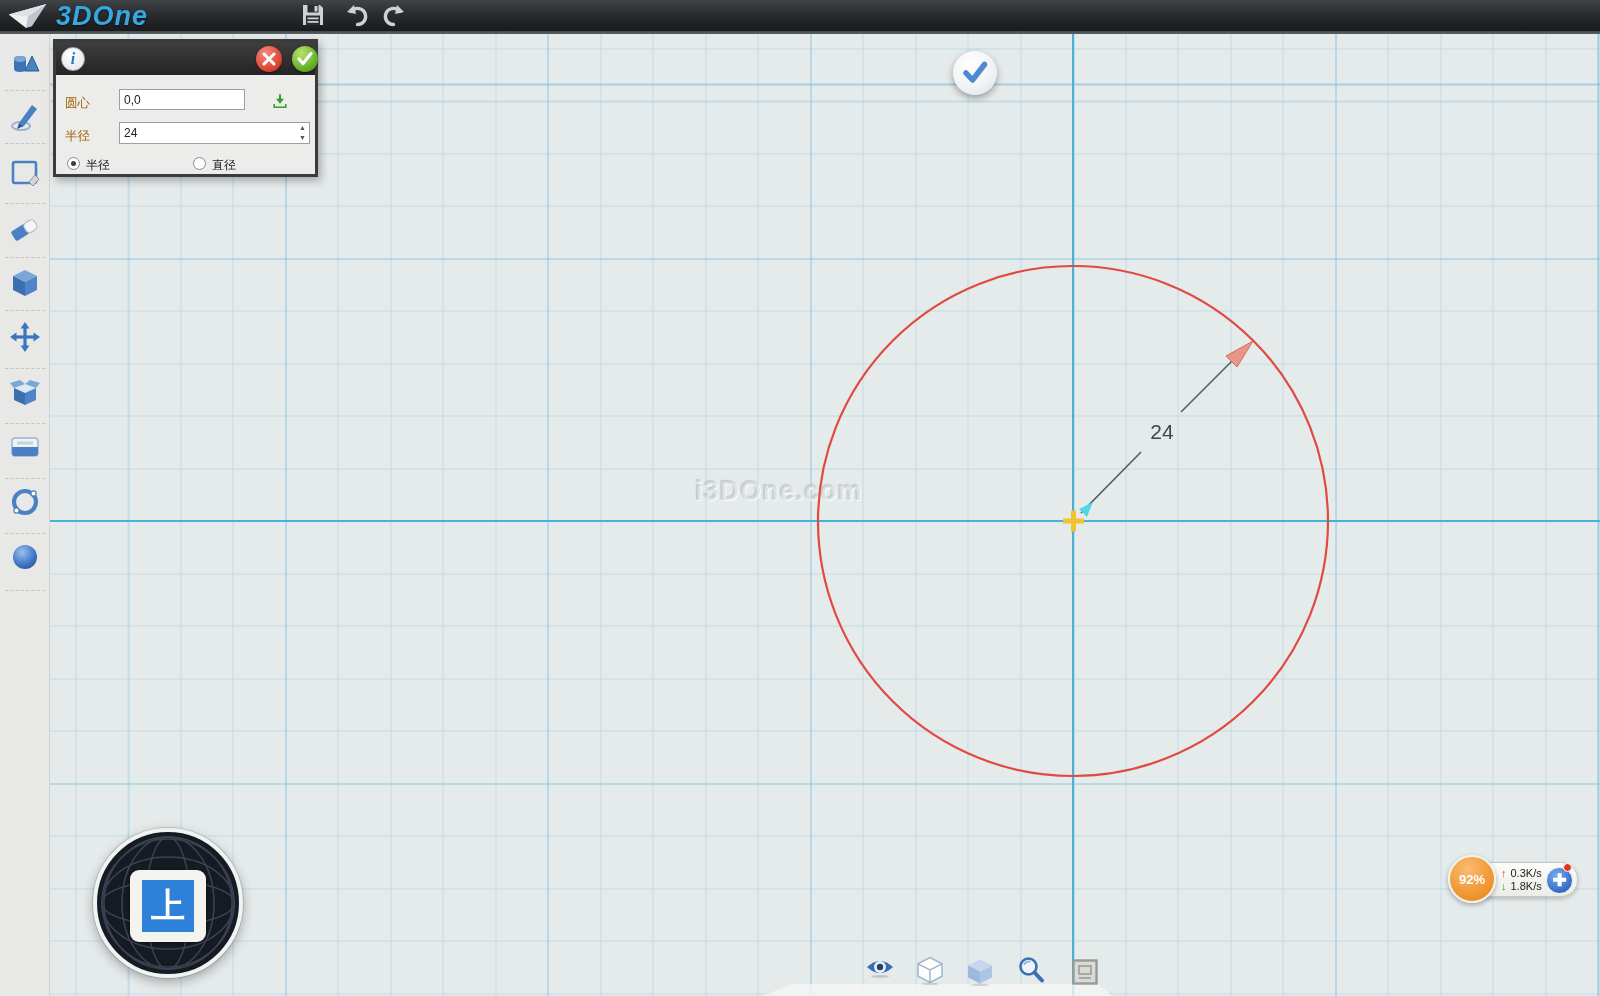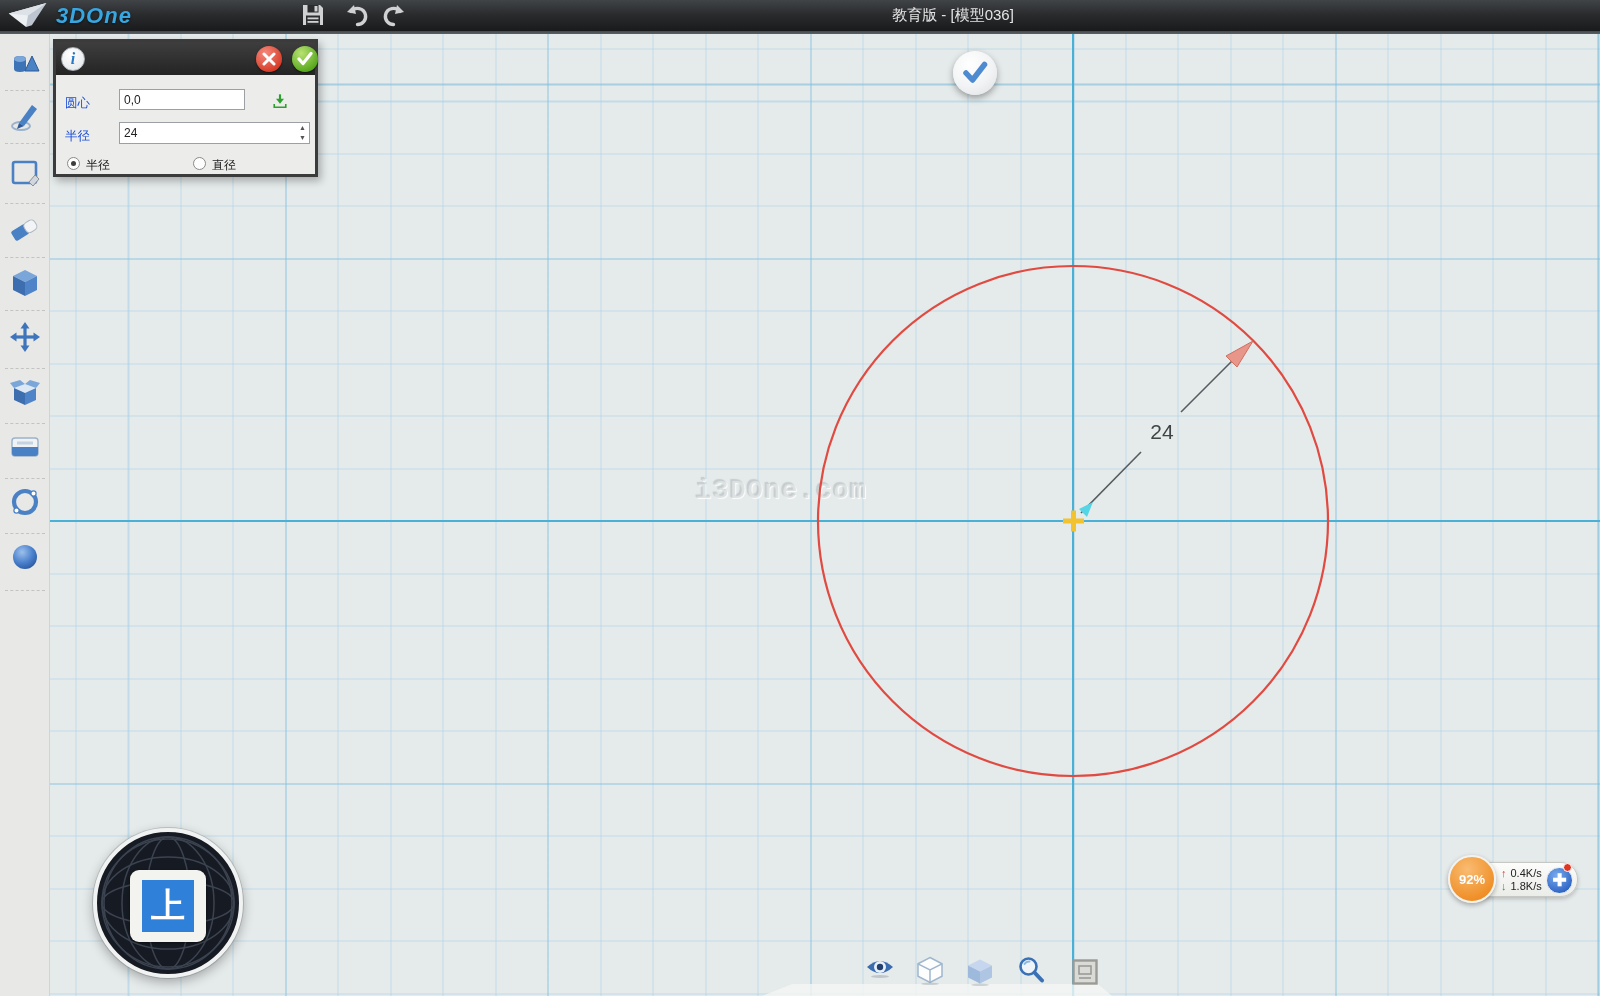--- a/index.html
+++ b/index.html
@@ -13,21 +13,21 @@
     position:absolute; left:0; top:0; width:1600px; height:31px;
     background:linear-gradient(#414447 0%, #2a2c2e 45%, #191a1b 100%);
     z-index:30;
   }
   .topbar-strip {
     position:absolute; left:0; top:31px; width:1600px; height:3px;
     background:linear-gradient(#45494d,#5a6065); z-index:30;
   }
   .logo { position:absolute; left:6px; top:1px; display:flex; align-items:center; gap:6px; }
   .logo-text {
-    font-size:22px; font-weight:bold; font-style:italic; letter-spacing:1px;
+    font-size:27px; font-weight:bold; font-style:italic; letter-spacing:1px;
     color:#38a6e0; text-shadow:0 1px 2px rgba(0,0,0,.6);
   }
   .tb-icon { position:absolute; top:3px; width:24px; height:24px; cursor:pointer; }
   .win-title {
     position:absolute; left:753px; top:0; width:400px; height:31px;
     line-height:30px; text-align:center; color:#e4e4e4; font-size:15px;
   }
   
   .sidebar {
     position:absolute; left:0; top:34px; width:50px; height:962px;
@@ -49,21 +49,20 @@
       repeating-linear-gradient(to bottom, rgba(163,208,230,.55) 0 1px, transparent 1px 52.5px);
     background-position:235.5px 0, 0 224.5px, 25.5px 0, 0 14.5px;
     z-index:1;
   }
   .axis-v { position:absolute; left:1022px; top:0; width:2px; height:100%; background:#49b0d6; }
   .axis-h { position:absolute; left:0; top:486px; width:100%; height:2px; background:#49b0d6; }
   .watermark {
     position:absolute; left:645px; top:442px; font-size:27px; font-weight:bold; letter-spacing:1px;
     color:rgba(198,205,207,.55);
     text-shadow:1px 1px 1px rgba(255,255,255,.9), -1px -1px 1px rgba(140,150,155,.35);
-    font-family:Liberation Mono, monospace;
   }
   .sketch-svg { position:absolute; left:0; top:0; width:1600px; height:996px; z-index:5; pointer-events:none; }
   
   .confirm-btn {
     position:absolute; left:953px; top:51px; width:44px; height:44px; border-radius:50%;
     background:radial-gradient(circle at 38% 30%, #ffffff 0%, #f2f3f4 55%, #dddfe1 100%);
     box-shadow:0 3px 7px rgba(0,0,0,.35); z-index:15; cursor:pointer;
     display:flex; align-items:center; justify-content:center;
   }
   
@@ -83,21 +82,21 @@
     font-family:"Liberation Serif", serif; font-style:italic; font-weight:bold;
     font-size:16px; color:#2878c4;
   }
   .dlg-cancel, .dlg-ok {
     position:absolute; top:4px; width:26px; height:26px; border-radius:50%;
     display:flex; align-items:center; justify-content:center; cursor:pointer;
     box-shadow:0 1px 2px rgba(0,0,0,.5);
   }
   .dlg-cancel { left:200px; background:radial-gradient(circle at 36% 28%, #f6897c, #d63c28 75%); }
   .dlg-ok     { left:236px; background:radial-gradient(circle at 36% 28%, #b8e272, #57a71d 75%); }
-  .dlg-label { position:absolute; font-size:12.5px; color:#1d4ed8;text-align:right; }
+  .dlg-label { position:absolute; font-size:12.5px; color:#a16207;text-align:right; }
   .dlg-input {
     position:absolute; height:21px; border:1px solid #9aa0a4; background:#fff;
     font-family:"Liberation Sans",sans-serif; font-size:12px; color:#222; padding:0 4px;
   }
   .spin {
     position:absolute; left:240px; top:81px; width:13px; height:20px;
     display:flex; flex-direction:column; align-items:center; justify-content:space-around;
   }
   .spin span { font-size:7px; color:#555; line-height:6px; cursor:pointer; }
   .radio { position:absolute; width:13px; height:13px; border-radius:50%;
@@ -213,21 +212,20 @@
         <path d="M9 2 L2 9 L11 11 Z" fill="#cfd1d3"></path>
         <path d="M6 8.5 C10 3.5 19 4.5 20.5 12 C21.5 17.5 17 21.5 12.5 21.5" fill="none" stroke="#cfd1d3" stroke-width="3.4" stroke-linecap="round"></path>
       </svg>
     </div>
     <div class="tb-icon" style="left:382px">
       <svg viewBox="0 0 24 24" style="transform:scaleX(-1)">
         <path d="M9 2 L2 9 L11 11 Z" fill="#cfd1d3"></path>
         <path d="M6 8.5 C10 3.5 19 4.5 20.5 12 C21.5 17.5 17 21.5 12.5 21.5" fill="none" stroke="#cfd1d3" stroke-width="3.4" stroke-linecap="round"></path>
       </svg>
     </div>
-    <div class="win-title">教育版 - [模型036]</div>
   </div>
   <div class="topbar-strip"></div>
 
   <div class="sidebar">
     <div class="side-sep" style="top:56px"></div>
     <div class="side-sep" style="top:109px"></div>
     <div class="side-sep" style="top:169px"></div>
     <div class="side-sep" style="top:223px"></div>
     <div class="side-sep" style="top:276px"></div>
     <div class="side-sep" style="top:334px"></div>
@@ -420,21 +418,21 @@
       <rect x="3.5" y="3.5" width="23" height="23" fill="#dadad6" stroke="#9a9a96" stroke-width="2.4"></rect>
       <rect x="9" y="9" width="12" height="8" fill="none" stroke="#9a9a96" stroke-width="1.6"></rect>
       <path d="M9 21 h12" stroke="#9a9a96" stroke-width="1.6"></path>
     </svg>
   </div>
 
   <div class="net">
     <div class="net-pill">
       <div class="net-row">
         <span class="arr-up">↑</span>
-        <span>0.4K/s</span>
+        <span>0.3K/s</span>
       </div>
       <div class="net-row">
         <span class="arr-dn">↓</span>
         <span>1.8K/s</span>
       </div>
     </div>
     <div class="net-circle">
       <span>92%</span>
     </div>
     <div class="net-plus">

